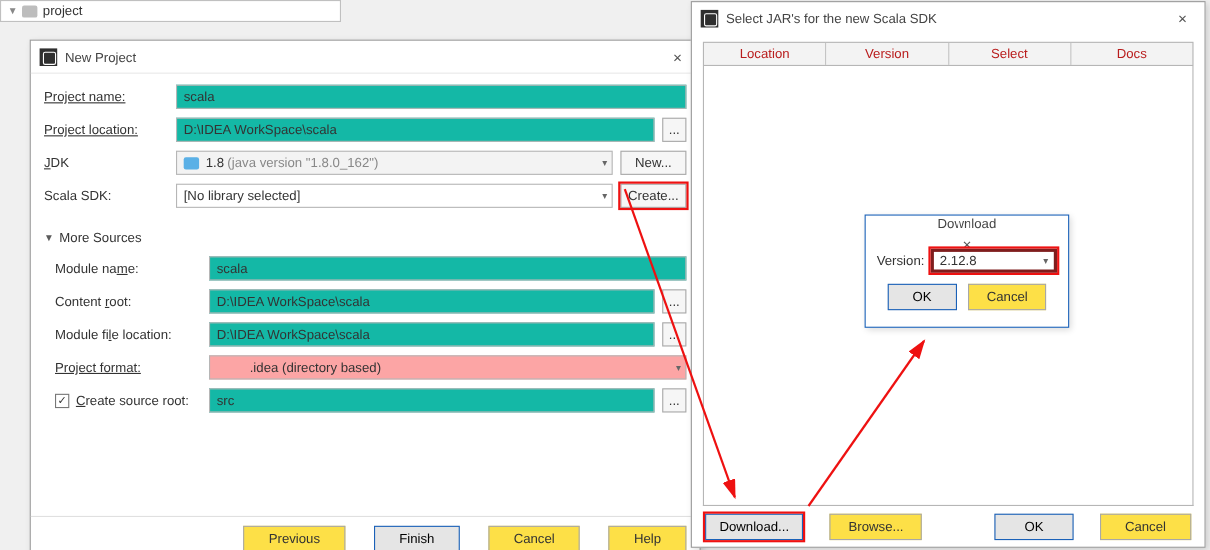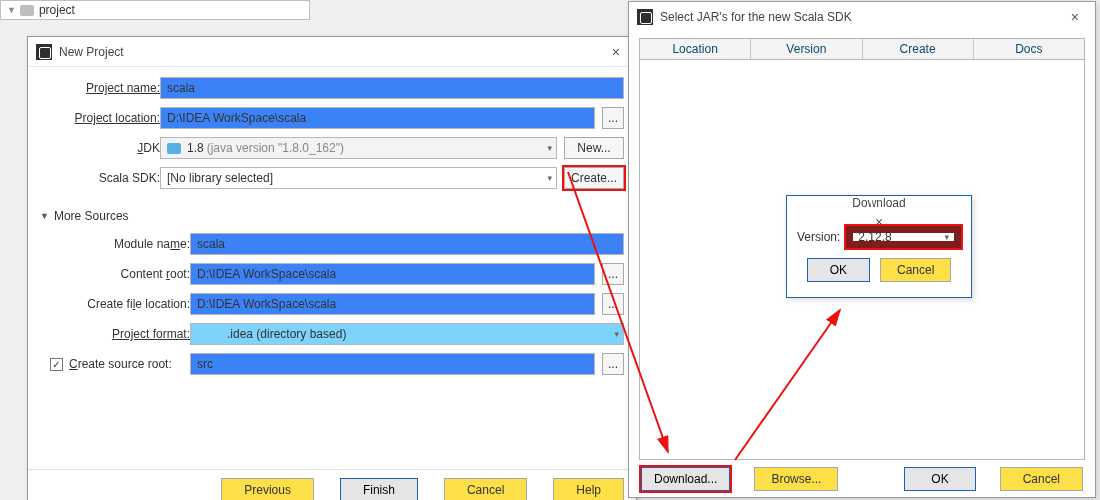--- a/index.html
+++ b/index.html
@@ -47,28 +47,28 @@
     position: relative;
   }
   .dlg-title .icon::after{
     content:""; position:absolute; left:3px; top:3px; width:10px; height:10px;
     border:1px solid #fff; border-radius:2px;
   }
   .dlg-title .sp { flex: 1; }
   .dlg-title .xbtn { font-size: 14px; color: #555; padding: 4px 8px; cursor: pointer; }
   .np { left: 3px; top: 36px; width: 610px; height: 474px; margin-left: 24px; }
   .np-body { padding: 10px 12px; }
-  .row { display: flex; align-items: center; margin-bottom: 8px; text-align: right; }
+  .row { display: flex; align-items: center; margin-bottom: 8px; }
   .lbl { width: 120px; color: #333; }
   .inp {
     flex: 1;
     height: 22px;
     border: 1px solid #b6b6b6;
     padding: 2px 6px;
-    background: #3b82f6;
+    background: #14b8a6;
     display: flex;
     align-items: center;
     color: #333;
   }
   .combo {
     flex: 1;
     height: 22px;
     border: 1px solid #b6b6b6;
     background: #f3f3f3;
     display: flex;
@@ -114,40 +114,40 @@
   .jdk-icon { width:14px; height:11px; background:#5ab0e6; border-radius:2px; margin-right:6px; }
   .jdk-gray{ color:#888; margin-left:3px; }
   .sj { left: 628px; top: 1px; width: 468px; height: 497px; }
   .sj-title { border-bottom: none; }
   .sj-body { padding: 6px 10px 0 10px; }
   .sj-head {
     display:flex; border:1px solid #b6b6b6; height:22px; background:#f3f3f3;
   }
   .sj-head div{
     flex:1; text-align:right; border-right:1px solid #c4c4c4;
-    display:flex; align-items:center; justify-content:center; color:#0c4a6e;
+    display:flex; align-items:center; justify-content:center; color:#b91c1c;
   }
   .sj-head div:last-child{ border-right:none; }
   .sj-list{
     border:1px solid #b6b6b6; border-top:none; height:400px; background:#fff;
     display:flex; align-items:center; justify-content:center; color:#aaa;
     position: relative;
   }
   .sj-footer{
     position:absolute; left:0; right:0; bottom:0; height:36px;
     display:flex; align-items:center; padding: 0 12px; gap:24px;
   }
   .sj-footer .gap{ flex:1; }
   .dl { left: 786px; top: 195px; width: 186px; height: 103px; border:1px solid #1a61b8; z-index:5; }
   .dl .dlg-title{ height:26px; border-bottom:none;flex-direction:column; }
   .dl-body{ padding: 4px 10px; }
   .dl-row{ display:flex; align-items:center; margin-bottom:10px; }
   .dl-row .vlbl{ margin-right:6px; }
   .dl-combo{
-    flex:1; height:22px; border:7px solid #7f1d1d; background:#fff;
+    flex:1; height:22px; border:3px solid #7f1d1d; background:#fff;
     display:flex; align-items:center; padding:0 5px;gap:19px;
   }
   .dl-combo .arrow{ margin-left:auto; font-size:9px; color:#666; }
   .dl-btns{ display:flex; gap:10px; justify-content:center; }
   svg.arrows{ position:absolute; left:0; top:0; width:1100px; height:500px; pointer-events:none; z-index:10; }
 </style>
 </head>
 <body>
 
 <div class="folder-tab">
@@ -214,30 +214,30 @@
       <span class="lbl" style="width:140px;">
         <span>Content </span><span class="u">r</span><span>oot:</span>
       </span>
       <div class="inp">
             <span>D:\IDEA WorkSpace\scala</span>
           </div>
       <div class="dotbtn">...</div>
     </div>
     <div class="row">
       <span class="lbl" style="width:140px;">
-        <span>Create fi</span><span class="u">l</span><span>e location:</span>
+        <span>Module fi</span><span class="u">l</span><span>e location:</span>
       </span>
       <div class="inp">
             <span>D:\IDEA WorkSpace\scala</span>
           </div>
       <div class="dotbtn">...</div>
     </div>
     <div class="row">
       <span class="lbl" style="width:140px;"><span class="u">Project format:</span></span>
-      <div class="combo" style="background:#7dd3fc;padding-left:36px;">
+      <div class="combo" style="background:#fca5a5;padding-left:36px;">
         <span>.idea (directory based)</span>
         <span class="arrow">▾</span>
       </div>
     </div>
     <div class="row">
       <span class="lbl" style="width:140px; display:flex; align-items:center;">
         <span class="chk">
               <span>✓</span>
             </span>
         <span><span class="u">C</span><span>reate source root:</span></span>
@@ -261,21 +261,21 @@
   <div class="dlg-title sj-title">
     <span class="icon"></span>
     <span>Select JAR's for the new Scala SDK</span>
     <span class="sp"></span>
     <span class="xbtn">×</span>
   </div>
   <div class="sj-body">
     <div class="sj-head">
       <div>Location</div>
       <div>Version</div>
-      <div>Create</div>
+      <div>Select</div>
       <div>Docs</div>
     </div>
     <div class="sj-list">
       <span>Nothing to show</span>
     </div>
   </div>
   <div class="sj-footer">
     <div class="fbtn primary hl-red" style="padding:0 12px;">Download...</div>
     <div class="fbtn" style="padding:0 16px;">Browse...</div>
     <span class="gap"></span>

